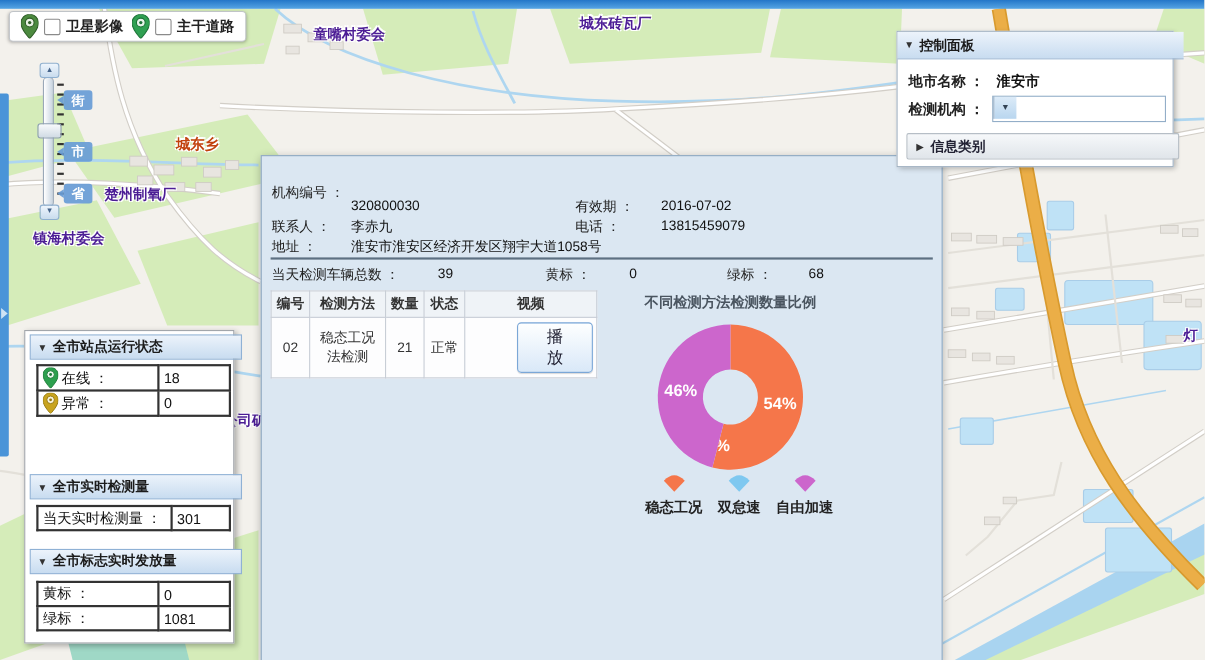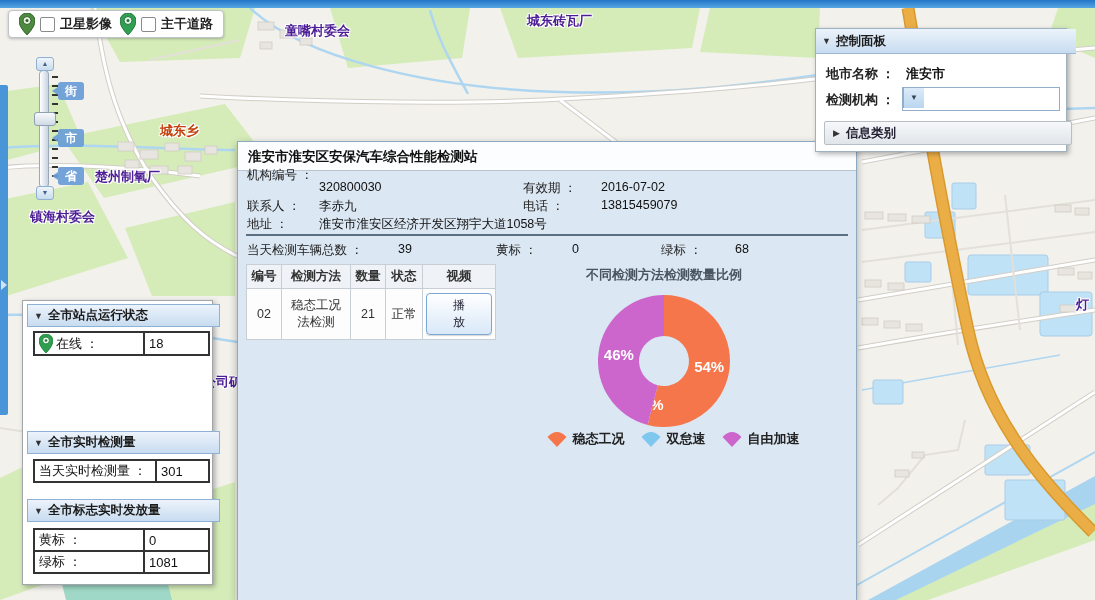--- a/index.html
+++ b/index.html
@@ -48,27 +48,27 @@
     box-shadow:0 3px 8px rgba(0,0,0,.3);z-index:20;}
   #dialog-titlebar{left:0;top:0;width:618px;height:28px;background:#fcfdfe;border-bottom:1px solid #b9c5cf;}
   #dialog-title{position:absolute;left:10px;top:6px;font-size:13.5px;font-weight:bold;color:#111;}
   .info-label{position:absolute;font-size:12.5px;color:#222;}
   .info-value{position:absolute;font-size:12.5px;color:#111;}
   #dlg-sep{left:8px;top:92px;width:602px;height:0;border-top:2px solid #5d7082;}
   
   #detail-table{left:8px;top:122px;border-collapse:collapse;background:#fdfdfe;}
   #detail-table th{background:#eff3f7;font-size:12.5px;color:#333;font-weight:bold;border:1px solid #c8ced6;padding:3px 2px;}
   #detail-table td{font-size:12.5px;color:#333;border:1px solid #c8ced6;padding:4px 3px;text-align:center;background:#fdfdfe;}
-  .play-btn{font-size:12px;color:#223;background:linear-gradient(#feffff,#d9e8f8);border:1px solid #7ba7d7;
-    border-radius:4px;padding:3px 26px;box-shadow:0 1px 1px rgba(0,0,0,.15);}
+  .play-btn{font-size:15px;color:#223;background:linear-gradient(#feffff,#d9e8f8);border:1px solid #7ba7d7;
+    border-radius:4px;padding:3px 26px;box-shadow:0 1px 1px rgba(0,0,0,.15);margin-left:44px;}
   
   #chart-title{left:306px;top:124px;width:240px;text-align:center;font-size:13px;font-weight:bold;color:#4a5560;}
   #donut{left:336px;top:129px;}
   #chart-legend{left:300px;top:288px;width:268px;display:flex;justify-content:center;gap:14px;align-items:center;}
-  .leg-item{display:flex;align-items:center;gap:4px;font-size:13px;color:#222;font-weight:bold;}
+  .leg-item{display:flex;align-items:center;gap:4px;font-size:13px;color:#222;font-weight:bold;flex-direction:column;}
   
   #control-panel{left:815px;top:28px;width:250px;height:122px;background:#fff;border:1px solid #9fb0c0;
     box-shadow:2px 2px 5px rgba(0,0,0,.3);z-index:30;}
   #cp-header{left:0;top:0;width:248px;height:24px;border:none;border-bottom:1px solid #9fb8d4;position:absolute;}
   .cp-label{position:absolute;font-size:13px;color:#222;font-weight:bold;}
   .cp-value{position:absolute;font-size:13px;color:#111;font-weight:bold;}
   #org-select{left:86px;top:58px;width:156px;height:22px;background:#fff;border:1px solid #93aec8;display:flex;z-index:31;}
   #org-select-text{width:132px;overflow:hidden;white-space:nowrap;direction:rtl;font-size:12.5px;color:#111;
     line-height:20px;padding:0 2px;}
   #org-select-btn{width:20px;height:20px;background:linear-gradient(#dcebf8,#b9d6ef);border-left:1px solid #93aec8;
@@ -235,20 +235,33 @@
         <svg width="14" height="19" viewBox="0 0 16 22">
           <path d="M8 0 C3.6 0 0 3.6 0 8 c0 6 8 14 8 14 s8 -8 8 -14 C16 3.6 12.4 0 8 0 z" fill="#2ca04e" stroke="#1d7a38"></path>
           <circle cx="8" cy="7.5" r="4" fill="#eaf6ec" stroke="#1d7a38"></circle>
                 <circle cx="8" cy="7.5" r="1.5" fill="#1d7a38"></circle>
               </svg>
         <span>在线 ：</span>
             </span>
           </td>
       <td style="width:55px">18</td>
     </tr>
+    <tr>
+      <td>
+            <span class="pin-cell">
+        <svg width="14" height="19" viewBox="0 0 16 22">
+          <path d="M8 0 C3.6 0 0 3.6 0 8 c0 6 8 14 8 14 s8 -8 8 -14 C16 3.6 12.4 0 8 0 z" fill="#c9a41f" stroke="#96790e"></path>
+          <circle cx="8" cy="7.5" r="4" fill="#f8f3de" stroke="#96790e"></circle>
+                <circle cx="8" cy="7.5" r="1.5" fill="#96790e"></circle>
+              </svg>
+        <span>异常 ：</span>
+            </span>
+          </td>
+      <td>0</td>
+    </tr>
   </tbody>
     </table>
 
   <div class="sec-header lp-header" style="top:130px">
     <span class="tri">▼</span>
     <span>全市实时检测量</span>
   </div>
   <table class="dark" style="left:10px;top:158px">
     <tbody>
         <tr>
@@ -270,23 +283,20 @@
     </tr>
     <tr>
       <td>绿标 ：</td>
       <td>1081</td>
     </tr>
   </tbody>
     </table>
 </div>
 
 <div id="dialog" class="abs">
-  <div id="dialog-titlebar" class="abs">
-    <div id="dialog-title">淮安市淮安区安保汽车综合性能检测站</div>
-  </div>
   <span class="info-label" style="left:9px;top:25px">机构编号 ：</span>
   <span class="info-value" style="left:81px;top:38px">320800030</span>
   <span class="info-label" style="left:285px;top:38px">有效期 ：</span>
   <span class="info-value" style="left:363px;top:38px">2016-07-02</span>
   <span class="info-label" style="left:9px;top:56px">联系人 ：</span>
   <span class="info-value" style="left:81px;top:56px">李赤九</span>
   <span class="info-label" style="left:285px;top:56px">电话 ：</span>
   <span class="info-value" style="left:363px;top:56px">13815459079</span>
   <span class="info-label" style="left:9px;top:74px">地址 ：</span>
   <span class="info-value" style="left:81px;top:74px">淮安市淮安区经济开发区翔宇大道1058号</span>

